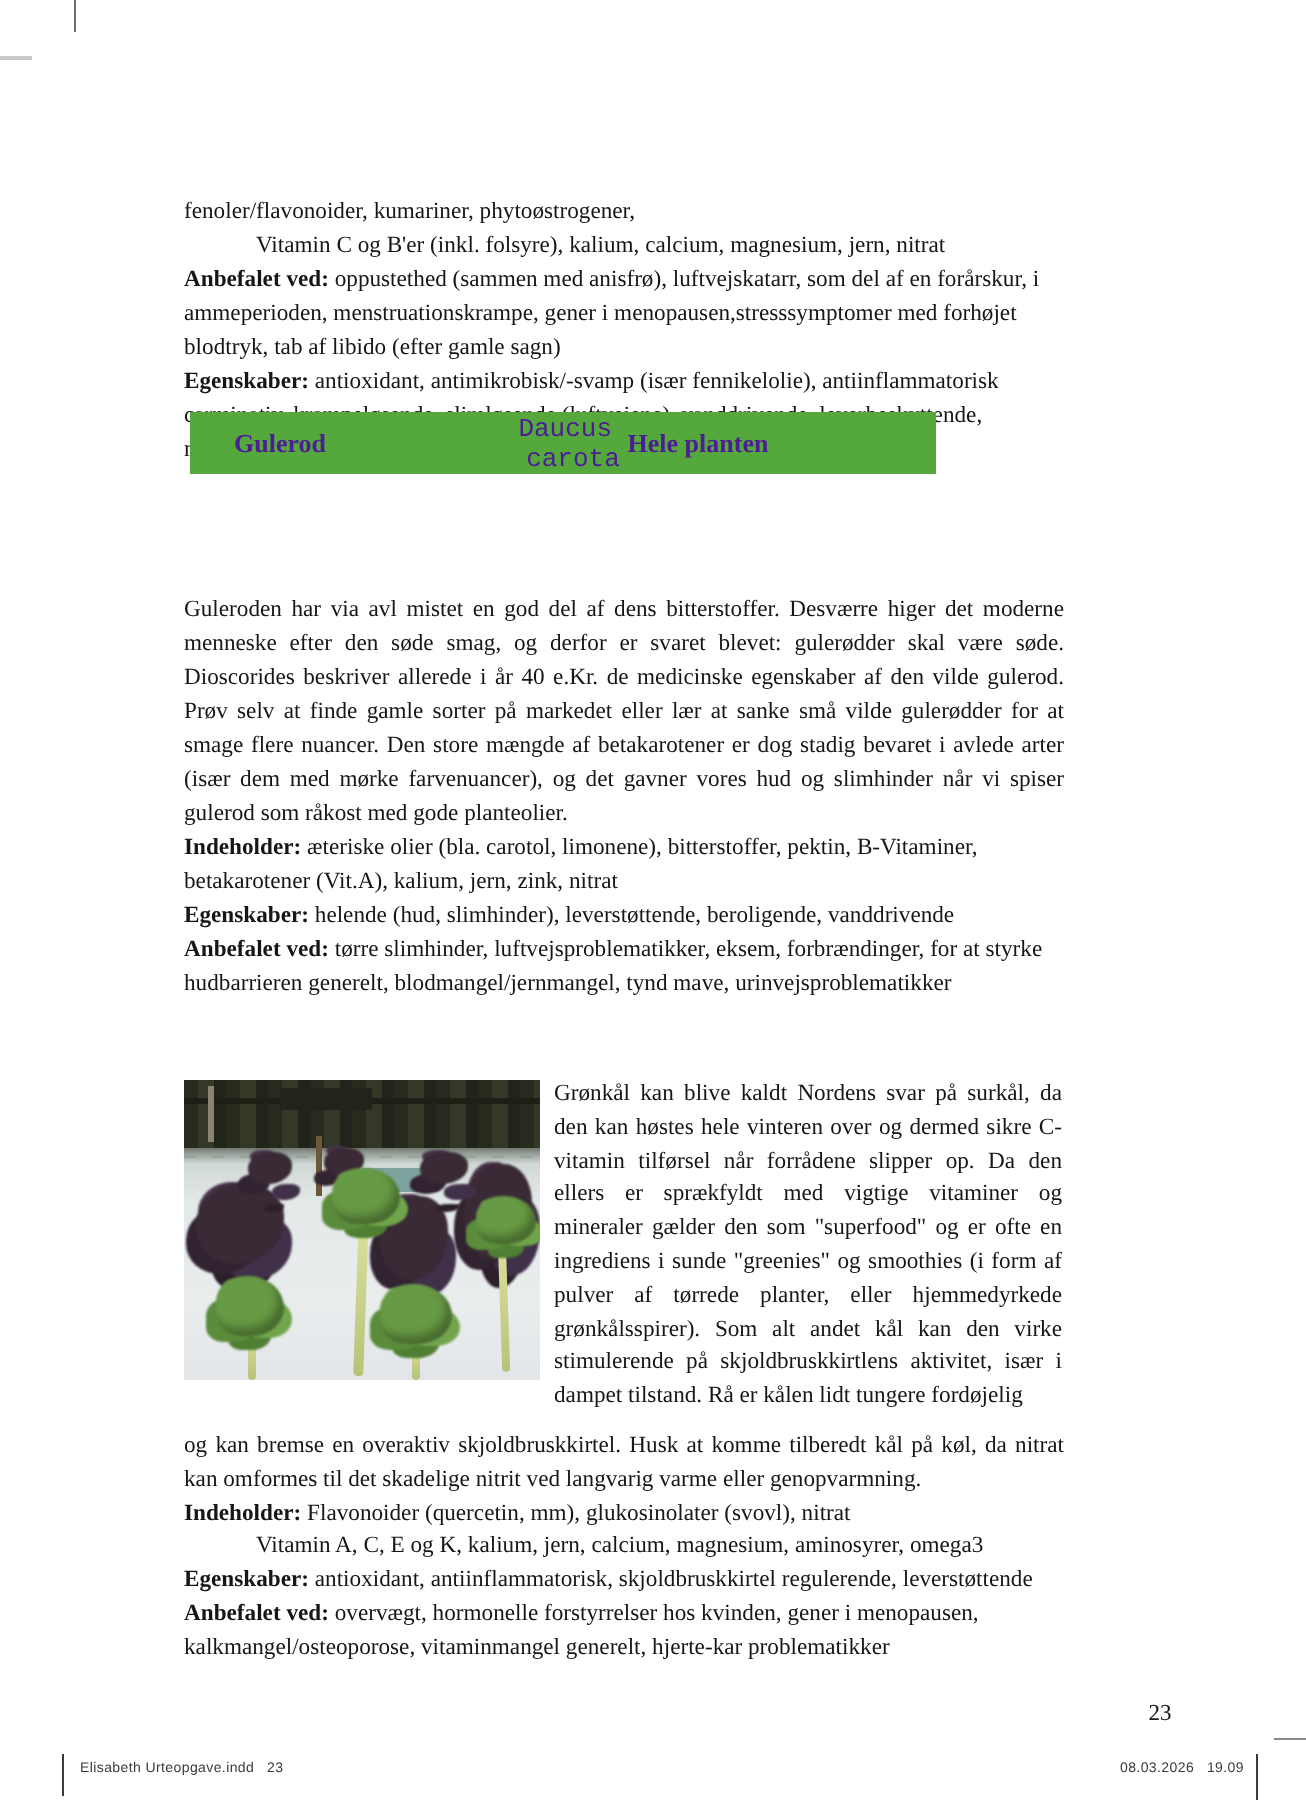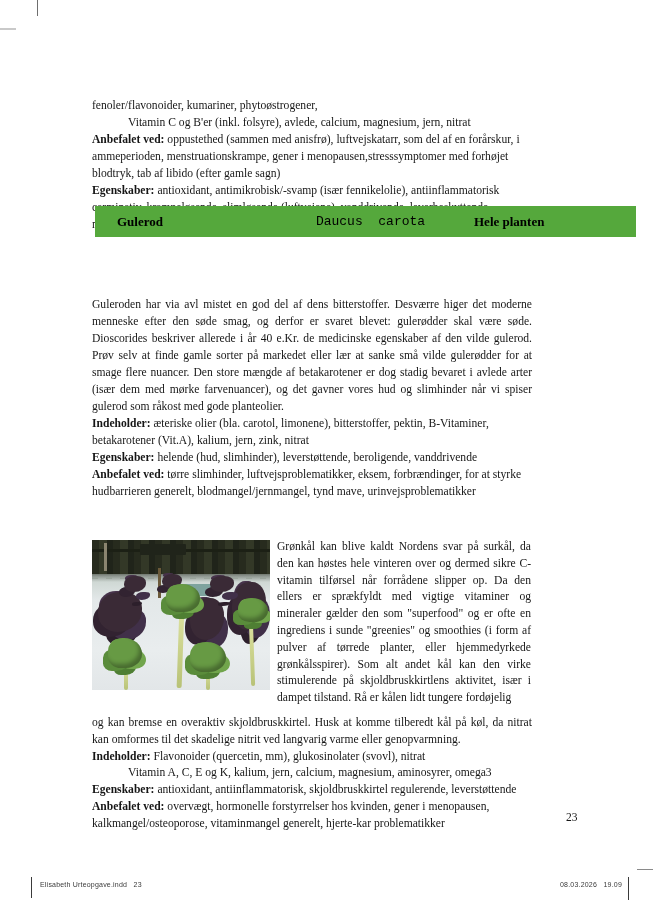--- a/index.html
+++ b/index.html
@@ -5,23 +5,23 @@
   html,body{margin:0;padding:0;background:#ffffff;}
   .page{position:relative;width:653px;height:900px;background:#ffffff;overflow:hidden;
         font-family:"Liberation Serif","DejaVu Serif",serif;color:#161616;}
   p{margin:0;}
   .textcol{position:absolute;left:92px;width:440px;font-size:11.6px;line-height:17px;margin-top:47px;}
   .just{text-align:justify;}
   .indent{text-indent:36px;}
   b{font-weight:bold;}
 
   
-  .bar{position:absolute;left:95px;width:541px;height:31px;background:#55a83c;
+  .bar{position:absolute;left:95px;width:373px;height:31px;background:#55a83c;
        display:flex;align-items:center;box-sizing:border-box;padding:0 12px 0 22px;
-       color:#000000;font-size:13px;}
+       color:#4c1d95;font-size:13px;}
   .bar-name{width:150px;font-weight:bold;}
   .bar-latin{flex:1;text-align:center;font-family:Liberation Mono, monospace;}
   .bar-part{width:150px;text-align:left;font-weight:bold;}
 
   
   .photo{position:absolute;left:92px;top:540px;width:178px;height:150px;overflow:hidden;
          background:linear-gradient(180deg,#2e3226 0px,#353a2b 30px,#8d958f 36px,
                     #cfd8d4 42px,#e3e8e9 60px,#e9edee 110px,#e2e6e8 150px);}
   .photo *{position:absolute;}
   .tree-band{left:0;top:0;width:178px;height:34px;
@@ -35,21 +35,21 @@
      background:repeating-linear-gradient(90deg,#9aa49c 0 6px,transparent 6px 14px);}
   .stem{width:5px;border-radius:2px;background:linear-gradient(180deg,#dde2a0,#b8c277);}
   .crown{background:#679a44;border-radius:45% 55% 50% 40%;filter:blur(.5px);
      box-shadow:-9px 7px 0 -4px #5a8c3b,9px 6px 0 -5px #71a54c,0 13px 0 -6px #4f7f33,
                 -4px -5px 0 -6px #76ab52,inset -3px -4px 4px rgba(0,0,0,.3);}
   .purple{background:#3a2a36;border-radius:50% 40% 55% 45%;filter:blur(.6px);
      box-shadow:-8px 8px 0 -3px #322331,8px 12px 0 -4px #413049,2px 20px 0 -6px #2c1f2b,
                 -4px -6px 0 -5px #46324a;}
 
   
-  .pageno{position:absolute;left:566px;top:811px;width:28px;text-align:left;font-size:11.5px;}
+  .pageno{position:absolute;left:566px;top:851px;width:28px;text-align:center;font-size:11.5px;}
   .footer-text{position:absolute;top:881px;font-family:"Liberation Sans","DejaVu Sans",sans-serif;
      font-size:7px;color:#3a3a3a;letter-spacing:.2px;}
   .ft-left{left:40px;}
   .ft-right{left:548px;width:74px;text-align:right;}
   .rule{position:absolute;background:#3a3a3a;}
   .rule-fl{left:31px;top:877px;width:1px;height:21px;}
   .rule-fr{left:628px;top:877px;width:1px;height:23px;}
   .mark{position:absolute;background:#8a8a8a;}
   .mark-vt{left:37px;top:0;width:1px;height:16px;background:#6e6e6e;}
   .mark-hl{left:0;top:28px;width:16px;height:2px;background:#c9c9c9;}
@@ -59,21 +59,21 @@
 <body>
 
 <div class="page">
 
   <div class="mark mark-vt"></div>
   <div class="mark mark-hl"></div>
   <div class="mark mark-hbr"></div>
 
   <section class="textcol" style="top:50px;">
     <p>fenoler/flavonoider, kumariner, phytoøstrogener,</p>
-    <p class="indent">Vitamin C og B'er (inkl. folsyre), avlede, calcium, magnesium, jern, nitrat</p>
+    <p class="indent">Vitamin C og B'er (inkl. folsyre), kalium, calcium, magnesium, jern, nitrat</p>
     <p><b>Anbefalet ved:</b> <span>oppustethed (sammen med anisfrø), luftvejskatarr, som del af en forårskur, i ammeperioden, menstruationskrampe, gener i menopausen,stresssymptomer med forhøjet blodtryk, tab af libido (efter gamle sagn)</span></p>
     <p><b>Egenskaber:</b> <span>antioxidant, antimikrobisk/-svamp (især fennikelolie), antiinflammatorisk carminativ, krampeløsende, slimløsende (luftvejene), vanddrivende, leverbeskyttende, mælkedrivende, beroligende</span></p>
   </section>
 
   <header class="bar" style="top:206px;">
     <span class="bar-name">Gulerod</span>
     <span class="bar-latin">Daucus&nbsp; carota</span>
     <span class="bar-part">Hele planten</span>
   </header>
 

